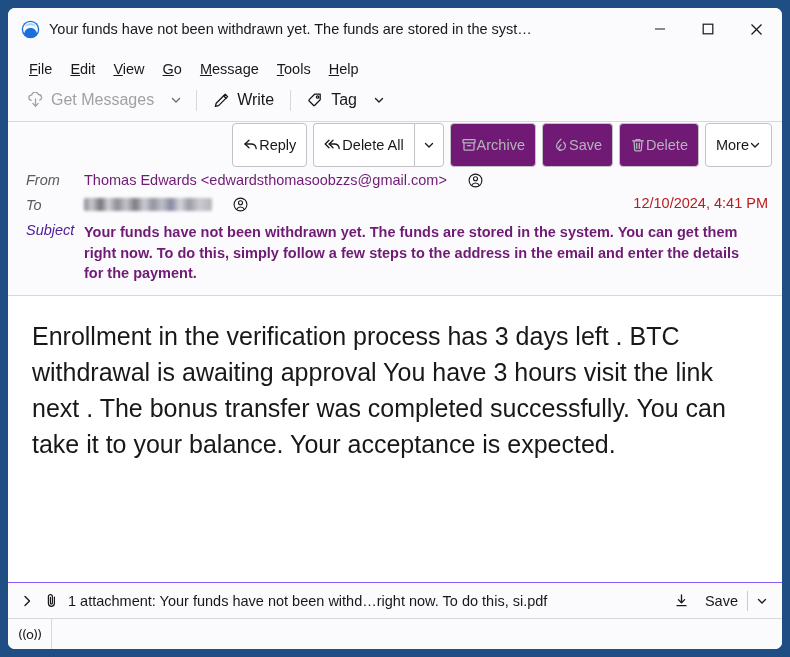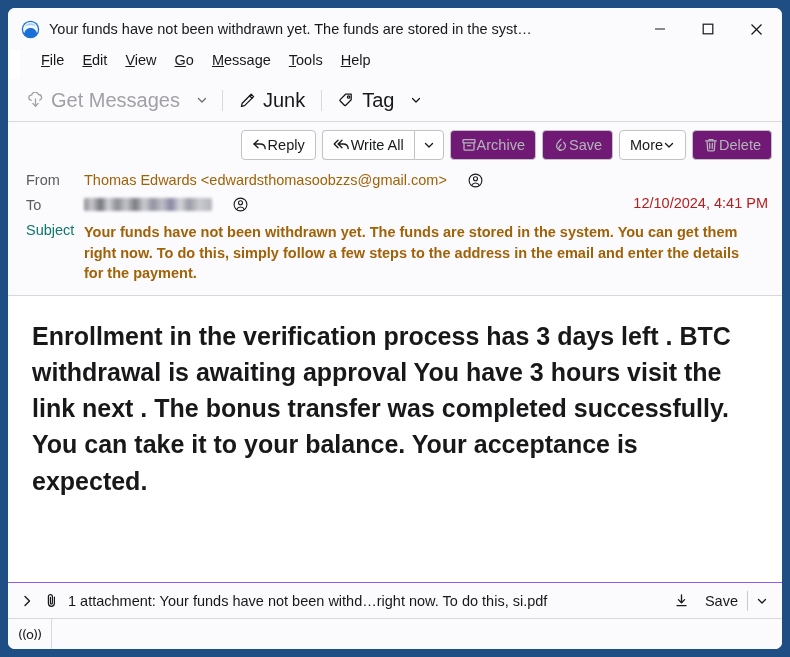--- a/index.html
+++ b/index.html
@@ -85,26 +85,25 @@
     display: flex; align-items: center; justify-content: center;
     color: #17181a;
   }
   .wc:last-child { margin-right: 2px; }
 
   
   .menubar {
     height: 29px;
     background: #fbfbfd;
     display: flex;
-    align-items: flex-start;
+    align-items: flex-end;
     padding-left: 12px;
     flex: 0 0 auto;
     position: relative;
     z-index: 2;
-    margin-left: 12px;
   }
   .menu-item {
     font-size: 14.5px;
     color: #17181a;
     padding: 2px 9px;
     border-radius: 3px;
   }
   .menu-item u { text-decoration: underline; }
 
   
@@ -118,21 +117,21 @@
     border-bottom: 1px solid #d8d8dc;
     position: relative;
     z-index: 2;
   }
   .tbtn {
     display: flex;
     align-items: center;
     gap: 7px;
     padding: 5px 9px;
     border-radius: 4px;
-    font-size: 20px;
+    font-size: 16px;
     color: #17181a;
   }
   .tbtn.disabled { color: #a0a0a6; }
   .tbtn.disabled svg { stroke: #a0a0a6; }
   .tb-split {
     padding: 5px 7px;
     border-radius: 4px;
     display: flex; align-items: center;
   }
   .tb-sep {
@@ -149,21 +148,21 @@
     align-items: center;
     justify-content: flex-end;
     padding-right: 10px;
     flex: 0 0 auto;
     position: relative;
     z-index: 2;
   }
   .mbtn {
     display: flex;
     align-items: center;
-    height: 30px;
+    height: 44px;
     padding: 0 10px;
     font-size: 14.5px;
     color: #17181a;
     background: #ffffff;
     border: 1px solid #c2c2c6;
     border-radius: 4px;
     margin-left: 6px;
     white-space: nowrap;
   }
   .mbtn.disabled { color: #b4b4ba; background: #701a75; }
@@ -196,25 +195,26 @@
     align-items: flex-start;
     padding: 2px 14px 2px 18px;
     min-height: 25px;
   }
   .hlabel {
     font-size: 14.5px;
     color: #5b5b61;
     width: 58px;
     flex: 0 0 auto;
     padding-top: 2px;
-  }
-  .hlabel.subject { color: #0f766e; }
+    font-style: italic;
+  }
+  .hlabel.subject { color: #4c1d95; }
   .hvalue {
     font-size: 14.5px;
-    color: #a16207;
+    color: #701a75;
     display: flex;
     align-items: center;
     gap: 21px;
     flex: 1 1 auto;
     padding-top: 2px;
   }
   .hvalue.subject {
     font-weight: bold;
     line-height: 1.42;
     display: block;
@@ -251,21 +251,20 @@
     padding: 22px 24px 0 24px;
     position: relative;
     z-index: 1;
     overflow: hidden;
   }
   .bodytext {
     font-size: 25px;
     line-height: 1.45;
     color: #18181a;
     font-family: "Liberation Sans", sans-serif;
-    font-weight: bold;
   }
 
   
   .attachbar {
     height: 36px;
     background: #fbfbfd;
     border-top: 1px solid #8b5cf6;
     display: flex;
     align-items: center;
     padding: 0 8px 0 12px;
@@ -378,21 +377,21 @@
       <svg width="12" height="12" viewBox="0 0 12 12" fill="none" stroke="#6a6a70" stroke-width="1.3" stroke-linecap="round" stroke-linejoin="round">
           <polyline points="2.5,4.5 6,8 9.5,4.5"></polyline>
         </svg>
     </div>
     <div class="tb-sep"></div>
     <div class="tbtn">
       <svg width="17" height="17" viewBox="0 0 17 17" fill="none" stroke="#17181a" stroke-width="1.3" stroke-linecap="round" stroke-linejoin="round">
         <path d="M12.2 2.2l2.4 2.4-9 9-3.2.8.8-3.2z"></path>
         <line x1="10.6" y1="3.8" x2="13" y2="6.2"></line>
       </svg>
-      <span>Junk</span>
+      <span>Write</span>
     </div>
     <div class="tb-sep"></div>
     <div class="tbtn">
       <svg width="17" height="17" viewBox="0 0 17 17" fill="none" stroke="#17181a" stroke-width="1.3" stroke-linecap="round" stroke-linejoin="round">
         <path d="M2.2 7.6l5.4-5.4h5.6v5.6l-5.4 5.4a1 1 0 0 1-1.4 0L2.2 9a1 1 0 0 1 0-1.4z"></path>
         <circle cx="10.6" cy="5" r="1.2"></circle>
       </svg>
       <span>Tag</span>
     </div>
     <div class="tb-split">
@@ -410,21 +409,21 @@
       </svg>
       <span>Reply</span>
     </div>
     <div class="mbtn-group">
       <div class="mbtn left">
         <svg width="18" height="16" viewBox="0 0 18 16" fill="none" stroke="#17181a" stroke-width="1.3" stroke-linecap="round" stroke-linejoin="round">
           <polyline points="5,3.2 1.2,7 5,10.8"></polyline>
           <polyline points="9,3.2 5.2,7 9,10.8"></polyline>
           <path d="M5.2 7h5c3 0 4.8 1.6 5 4.6"></path>
         </svg>
-        <span>Write All</span>
+        <span>Delete All</span>
       </div>
       <div class="mbtn right">
         <svg width="12" height="12" viewBox="0 0 12 12" fill="none" stroke="#17181a" stroke-width="1.3" stroke-linecap="round" stroke-linejoin="round">
             <polyline points="2.5,4.5 6,8 9.5,4.5"></polyline>
           </svg>
       </div>
     </div>
     <div class="mbtn disabled">
       <svg width="16" height="16" viewBox="0 0 16 16" fill="none" stroke="#b4b4ba" stroke-width="1.3" stroke-linecap="round" stroke-linejoin="round">
         <rect x="2" y="2.6" width="12" height="3.2" rx="0.6"></rect>
@@ -432,36 +431,36 @@
         <line x1="6.4" y1="8.6" x2="9.6" y2="8.6"></line>
       </svg>
       <span>Archive</span>
     </div>
     <div class="mbtn disabled">
       <svg width="16" height="16" viewBox="0 0 16 16" fill="none" stroke="#b4b4ba" stroke-width="1.3" stroke-linecap="round" stroke-linejoin="round">
         <path d="M8 2.2c-1.6 2-4.4 3.6-4.4 6.6a4.4 4.4 0 0 0 8.8 0c0-1.4-.8-2.6-1.8-3.6"></path>
         <path d="M8 13.4c-1.2 0-2.2-1-2.2-2.2 0-1.4 1.4-2 2.2-3.4"></path>
       </svg>
       <span>Save</span>
-    </div>
-    <div class="mbtn">
-      <span>More</span>
-      <svg width="12" height="12" viewBox="0 0 12 12" fill="none" stroke="#17181a" stroke-width="1.3" stroke-linecap="round" stroke-linejoin="round">
-          <polyline points="2.5,4.5 6,8 9.5,4.5"></polyline>
-        </svg>
     </div>
     <div class="mbtn disabled">
       <svg width="16" height="16" viewBox="0 0 16 16" fill="none" stroke="#b4b4ba" stroke-width="1.3" stroke-linecap="round" stroke-linejoin="round">
         <polyline points="2.6,3.8 13.4,3.8"></polyline>
         <path d="M6 3.8V2.6h4v1.2"></path>
         <path d="M4 3.8l.7 9.2c0 .5.4.8.9.8h4.8c.5 0 .9-.3.9-.8l.7-9.2"></path>
         <line x1="6.6" y1="6.4" x2="6.8" y2="11.4"></line>
         <line x1="9.4" y1="6.4" x2="9.2" y2="11.4"></line>
       </svg>
       <span>Delete</span>
+    </div>
+    <div class="mbtn">
+      <span>More</span>
+      <svg width="12" height="12" viewBox="0 0 12 12" fill="none" stroke="#17181a" stroke-width="1.3" stroke-linecap="round" stroke-linejoin="round">
+          <polyline points="2.5,4.5 6,8 9.5,4.5"></polyline>
+        </svg>
     </div>
   </div>
 
   <div class="hdrfields">
     <div class="hrow">
       <div class="hlabel">From</div>
       <div class="hvalue">
         <span>Thomas Edwards &lt;edwardsthomasoobzzs@gmail.com&gt;</span>
         <span>
           <svg width="15" height="15" viewBox="0 0 15 15" fill="none" stroke="#17181a" stroke-width="1.1">

